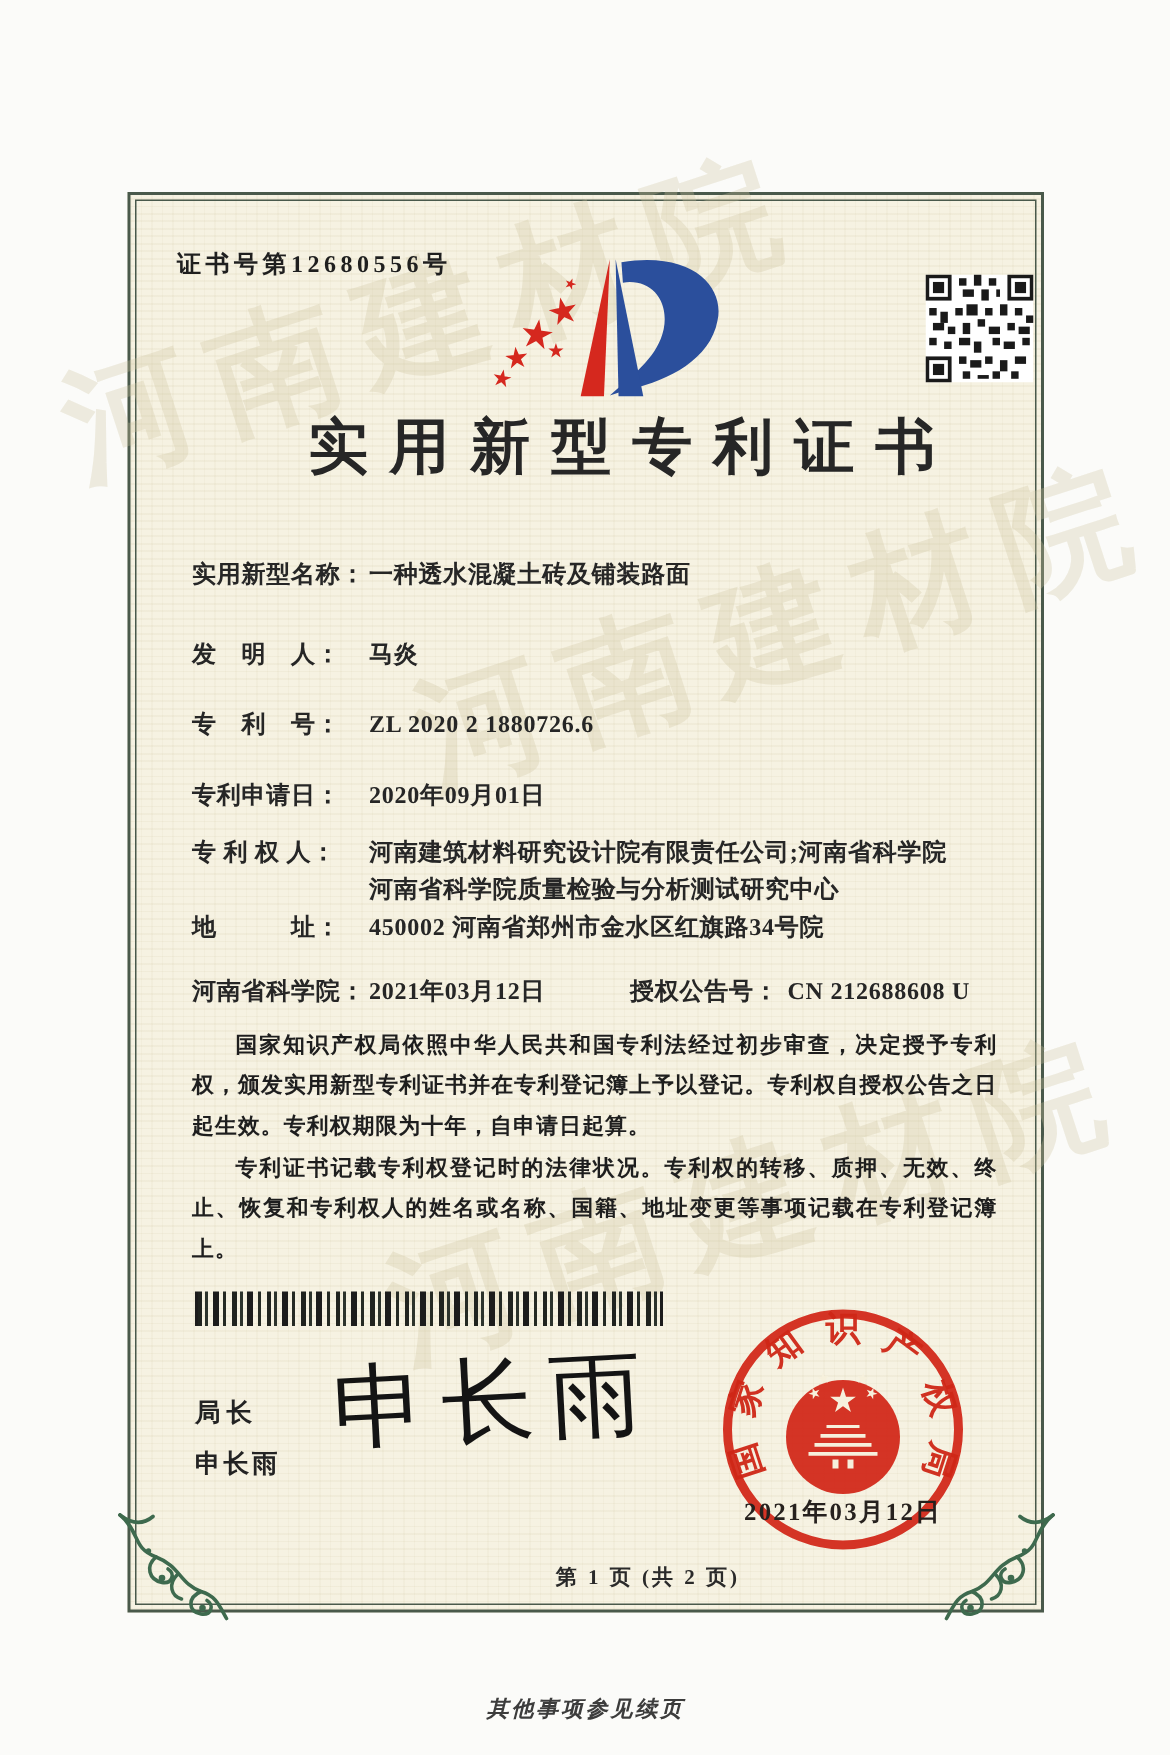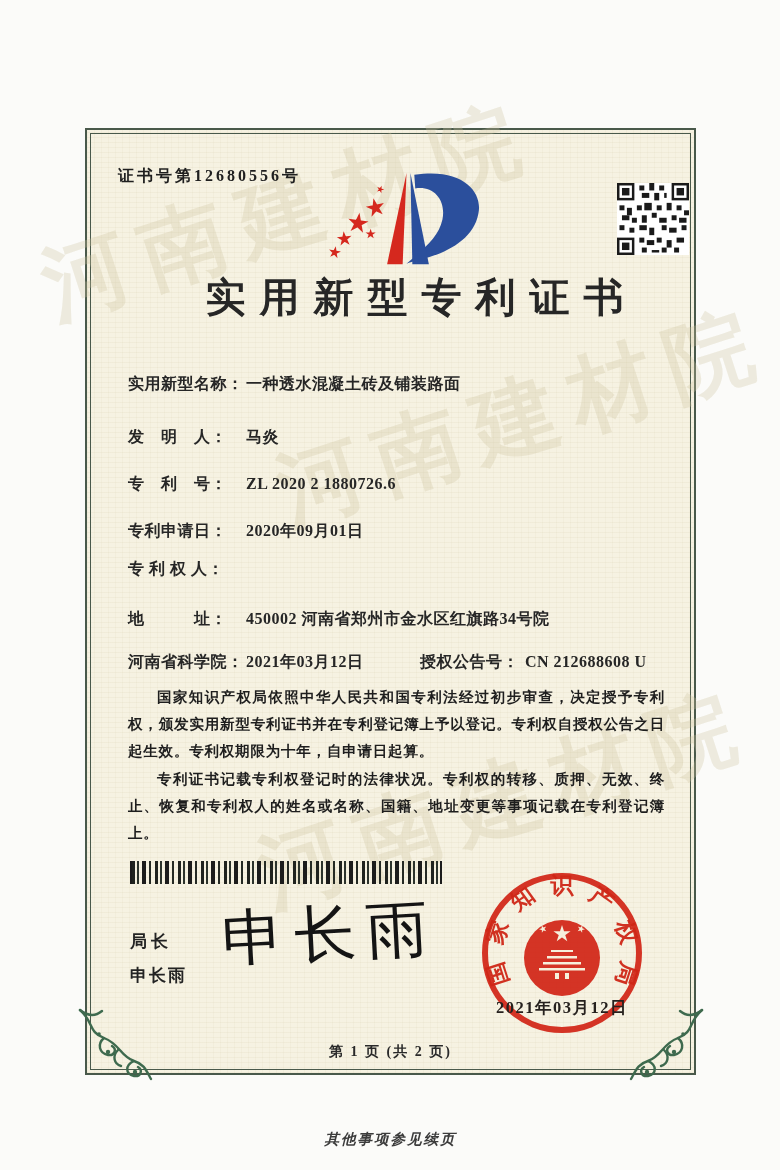--- a/index.html
+++ b/index.html
@@ -115,21 +115,21 @@
   
   .seal{left:477px;top:868px;z-index:4;}
   .seal-date{
     left:477px;top:997px;width:170px;text-align:center;
     font-size:16.5px;font-weight:bold;letter-spacing:1.5px;
     color:#26211e;z-index:6;white-space:nowrap;
   }
 
   
   .page-info{
-    left:85px;top:1043px;width:611px;text-align:center;
+    left:85px;top:1043px;width:694px;text-align:center;
     font-size:14px;font-weight:bold;letter-spacing:2px;color:#2a2a2a;z-index:3;
   }
   .footer-note{
     left:85px;top:1090px;width:611px;text-align:center;
     font-size:14.5px;font-weight:bold;font-style:italic;
     letter-spacing:2px;color:#3c3c3c;z-index:3;margin-top:40px;
   }
 </style>
 </head>
 <body>
@@ -249,20 +249,24 @@
 <div class="abs field f-patent-no">
   <span class="lbl">专　利　号：</span>
   <span class="val">ZL 2020 2 1880726.6</span>
 </div>
 <div class="abs field f-filing">
   <span class="lbl">专利申请日：</span>
   <span class="val">2020年09月01日</span>
 </div>
 <div class="abs field f-patentee">
   <span class="lbl">专 利 权 人：</span>
+  <span class="val">
+    <span>河南建筑材料研究设计院有限责任公司;河南省科学院</span><br>
+    <span>河南省科学院质量检验与分析测试研究中心</span>
+  </span>
 </div>
 <div class="abs field f-address">
   <span class="lbl">地　　　址：</span>
   <span class="val">450002 河南省郑州市金水区红旗路34号院</span>
 </div>
 <div class="abs field f-grant">
   <span class="lbl">河南省科学院：</span>
   <span class="val">2021年03月12日</span>
   <span class="grant-no-pair">
     <span class="lbl2">授权公告号：</span>

